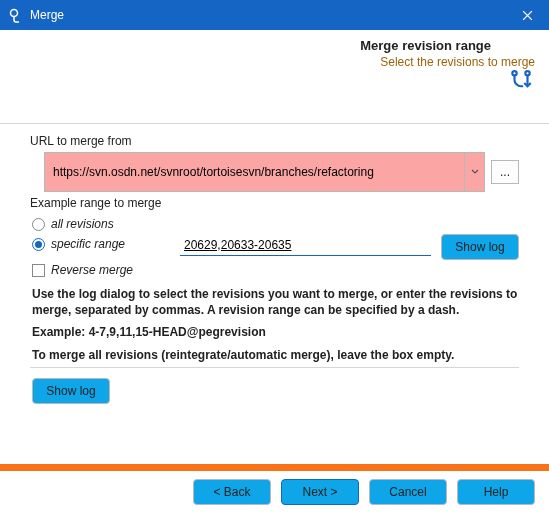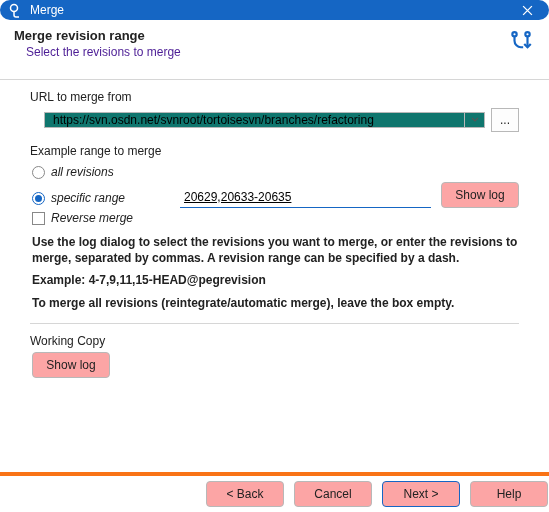--- a/index.html
+++ b/index.html
@@ -7,67 +7,67 @@
   body {
     font-family: "Segoe UI", Tahoma, sans-serif;
     font-size: 12px;
     color: #222;
     background: #fff;
     width: 549px;
     height: 512px;
     overflow: hidden;
   }
   .titlebar {
-    height: 20px;
+    height: 30px;
     background: #1566c4;
     color: #fff;
     display: flex;
     align-items: center;
     padding: 0 0 0 8px;
-    border-radius: 10px;
   }
   .titlebar .app-icon {
     width: 16px; height: 16px; margin-right: 6px;
     display:flex; align-items:center; justify-content:center;
   }
   .titlebar .title { flex: 1; font-size: 12px; }
   .titlebar .close {
     width: 44px; height: 30px;
     display: flex; align-items: center; justify-content: center;
     font-size: 14px;
   }
   .header {
-    padding: 8px 14px 20px 14px;
+    padding: 8px 14px 26px 14px;
     border-bottom: 1px solid #d6d6d6;
     display: flex;
-    align-items: center;
+    align-items: flex-end;
+    flex-direction: column;
   }
   .header-text { flex: 1; }
   .header-title { font-weight: 600; font-size: 13px; }
-  .header-sub { margin-left: 12px; margin-top: 2px; color: #4c1d95; }
+  .header-sub { margin-left: 20px; margin-top: 2px; color: #a16207; }
   .header-icon {
     width: 28px; height: 28px;
     display:flex; align-items:center; justify-content:center;
     color:#1566c4;
   }
   .body {
     padding: 10px 30px 0 30px;
   }
-  .group { margin-bottom: 12px; }
+  .group { margin-bottom: 4px; }
   .group-label { margin-bottom: 4px; }
   .url-row {
     display: flex; gap: 6px; align-items:center;
     padding-left: 14px;
   }
   .combo {
     flex: 1;
     display: flex;
     border: 1px solid #b8b8b8;
-    height: 16px;
-    background: #0f766e;
+    height: 40px;
+    background: #fca5a5;
   }
   .combo input {
     flex: 1;
     border: none;
     padding: 0 8px;
     font: inherit;
     outline: none;
     background: transparent;
   }
   .combo .drop {
@@ -94,53 +94,53 @@
   .radio.checked { border-color:#1566c4; }
   .radio.checked::after {
     content:""; width:7px; height:7px; border-radius:50%;
     background:#1566c4; position:absolute; top:2px; left:2px;
   }
   .check {
     width:13px; height:13px;
     border:1px solid #888; flex-shrink:0; background:#fff;
   }
   .rev-row {
-    display:flex; align-items:flex-end; gap:10px;
+    display:flex; align-items:flex-start; gap:10px;
   }
   .rev-input {
     flex:1; margin-left:20px;
     border:none; border-bottom:1px solid #1566c4;
     height:22px; font:inherit; padding:0 4px;
     outline:none;
     text-decoration:underline;
   }
   .btn {
     min-width:78px; height:26px;
-    border:1px solid #b8b8b8; background:#fca5a5;
+    border:1px solid #b8b8b8; background:#0ea5e9;
     border-radius:4px;
     display:flex; align-items:center; justify-content:center;
     padding:0 12px; font:inherit; cursor:pointer;
   }
   .btn.primary { border-color:#1566c4; }
   .helptext {
     margin:6px 0 0 2px; line-height:1.35;font-weight:bold;
   }
   .wc-row {
     display:flex; align-items:center; gap:10px;
     padding-left:2px;
   }
   .wc-path {
     flex:1; white-space:nowrap; overflow:hidden; text-overflow:ellipsis;
   }
   .footer {
     position:absolute; left:0; right:0; bottom:0;
-    height:40px;
-    border-top:4px solid #f97316;
+    height:48px;
+    border-top:7px solid #f97316;
     display:flex; align-items:center; justify-content:flex-end;
-    gap:10px; padding:0 1px;
+    gap:10px; padding:0 14px;
     background:#fff;
   }
   .sep {
     height:1px; background:#d6d6d6;
     margin:0 0 10px 0;
   }
 </style>
 </head>
 <body>
 
@@ -218,36 +218,35 @@
     </div>
 
     <div class="helptext">Use the log dialog to select the revisions you want to merge, or enter the revisions to merge, separated by commas. A revision range can be specified by a dash.</div>
     <div class="helptext">Example: 4-7,9,11,15-HEAD@pegrevision</div>
     <div class="helptext">To merge all revisions (reintegrate/automatic merge), leave the box empty.</div>
   </div>
 
   <div class="sep"></div>
 
   <div class="group">
-    <div class="group-label">Working Copy</div>
     <div class="wc-row">
       <div class="btn">
         <span>Show log</span>
       </div>
     </div>
   </div>
 
 </div>
 
 <div class="footer">
   <div class="btn">
       <span>&lt; Back</span>
     </div>
+  <div class="btn primary">
+      <span>Next &gt;</span>
+    </div>
   <div class="btn">
       <span>Cancel</span>
     </div>
-  <div class="btn primary">
-      <span>Next &gt;</span>
-    </div>
   <div class="btn">
       <span>Help</span>
     </div>
 </div>
 
 </body></html>

